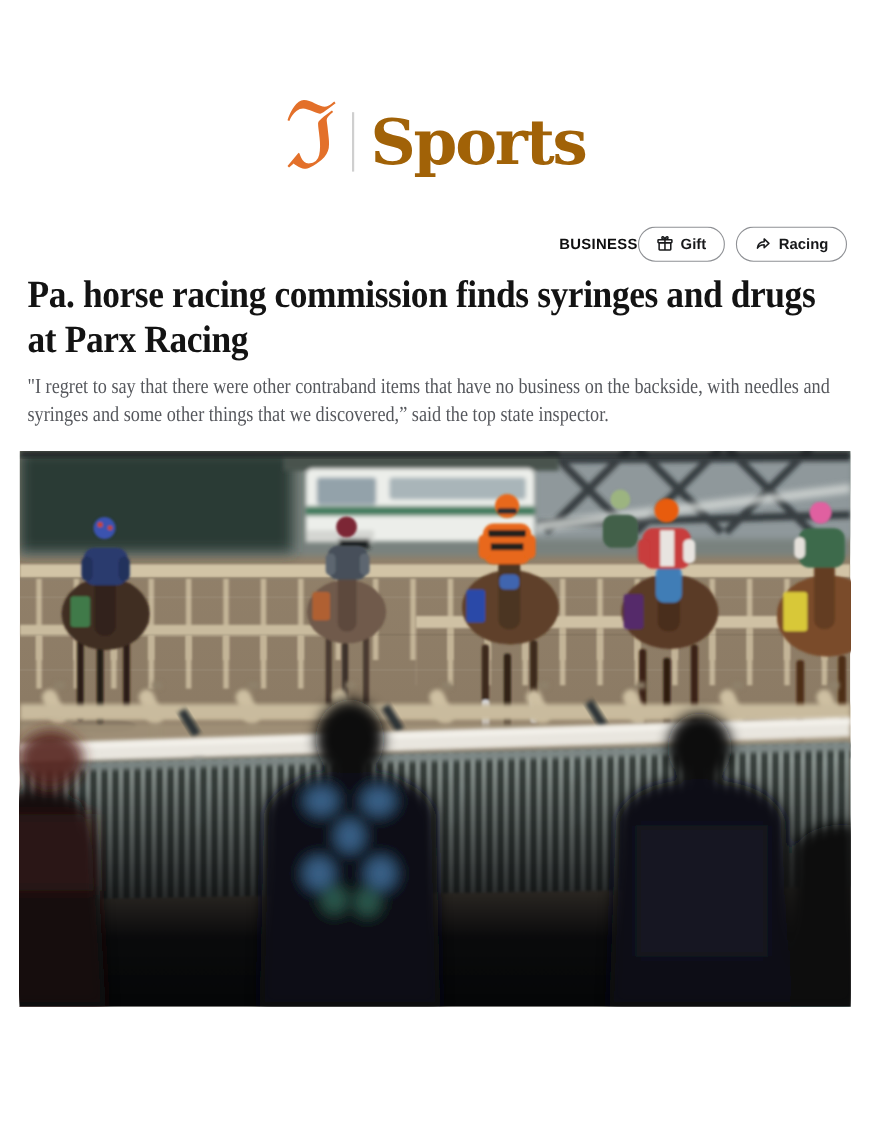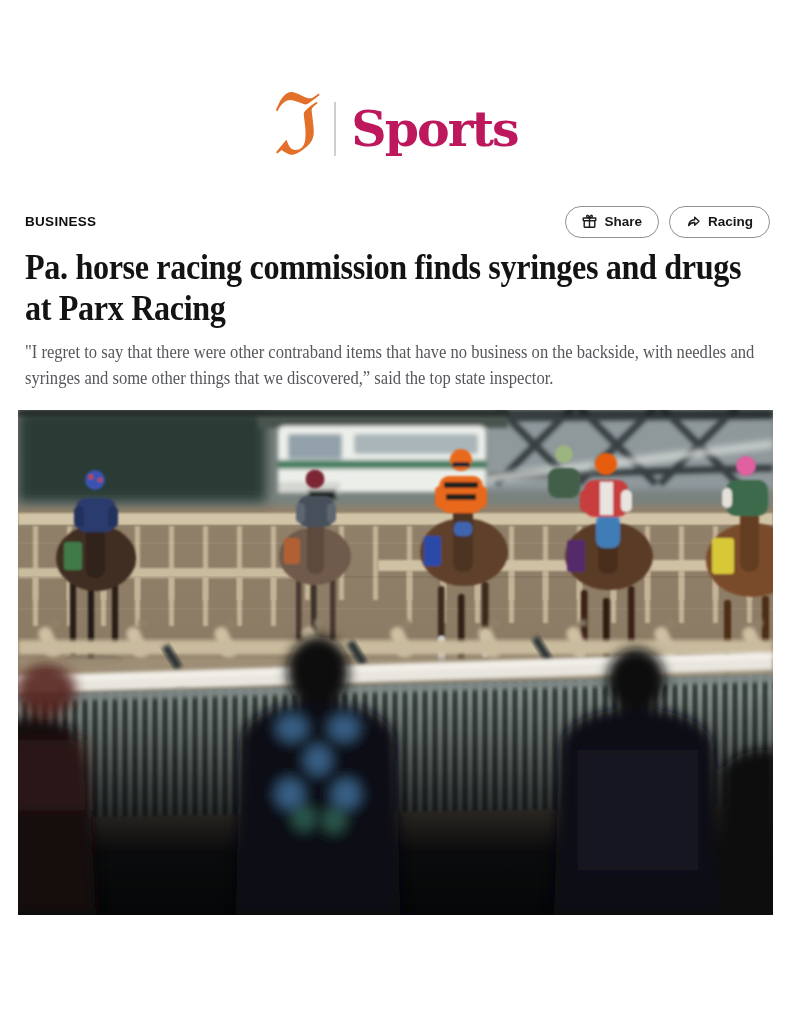--- a/index.html
+++ b/index.html
@@ -33,36 +33,36 @@
     transform: translateY(-4px);
   }
   .logo-divider {
     width: 2px; height: 54px;
     background: #cfcfcf;
     margin: 0 15px 0 13px;
   }
   .logo-section {
     font-family: "DejaVu Serif", serif;
     font-weight: bold;
-    font-size: 49px;
+    font-size: 57px;
     letter-spacing: -2px;
-    color: #be185d;
+    color: #a16207;
     line-height: 1;
     padding-top: 2px;
   }
 
   
   .article-head {
     margin: 36px 21px 0 25px;
     overflow: hidden;
   }
   .kicker-row {
     display: flex;
     align-items: center;
-    justify-content: space-between;
+    justify-content: flex-end;
     height: 32px;
   }
   .kicker {
     font-weight: bold;
     font-size: 13.5px;
     letter-spacing: 0.3px;
     color: #0f0f10;
   }
   .actions { display: flex; gap: 10px; }
   .pill-btn {
@@ -130,21 +130,21 @@
     <div class="actions">
       <button class="pill-btn">
         <span>
           <svg width="15" height="15" viewBox="0 0 15 15" fill="none" stroke="#1a1b1d" stroke-width="1.4">
             <rect x="2.2" y="6.6" width="10.6" height="6.6" rx="0.6"></rect>
             <rect x="1.2" y="4" width="12.6" height="2.6" rx="0.5"></rect>
             <line x1="7.5" y1="4" x2="7.5" y2="13.2"></line>
             <path d="M7.5 3.8 C5.5 3.8 4.3 2.9 4.8 1.8 C5.3 0.8 7 1.3 7.5 3.8 C8 1.3 9.7 0.8 10.2 1.8 C10.7 2.9 9.5 3.8 7.5 3.8 Z"></path>
           </svg>
         </span>
-        <span>Share</span>
+        <span>Gift</span>
       </button>
       <button class="pill-btn">
         <span>
           <svg width="15" height="15" viewBox="0 0 15 15">
             <path d="M2.6 11.6 C3 7.8 5.4 5.9 8.7 5.8 L8.7 3.2 L13 7.2 L8.7 11.2 L8.7 8.5 C6.2 8.5 4.2 9.2 2.6 11.6 Z" fill="none" stroke="#1a1b1d" stroke-width="1.4" stroke-linejoin="round"></path>
           </svg>
         </span>
         <span>Racing</span>
       </button>
     </div>

